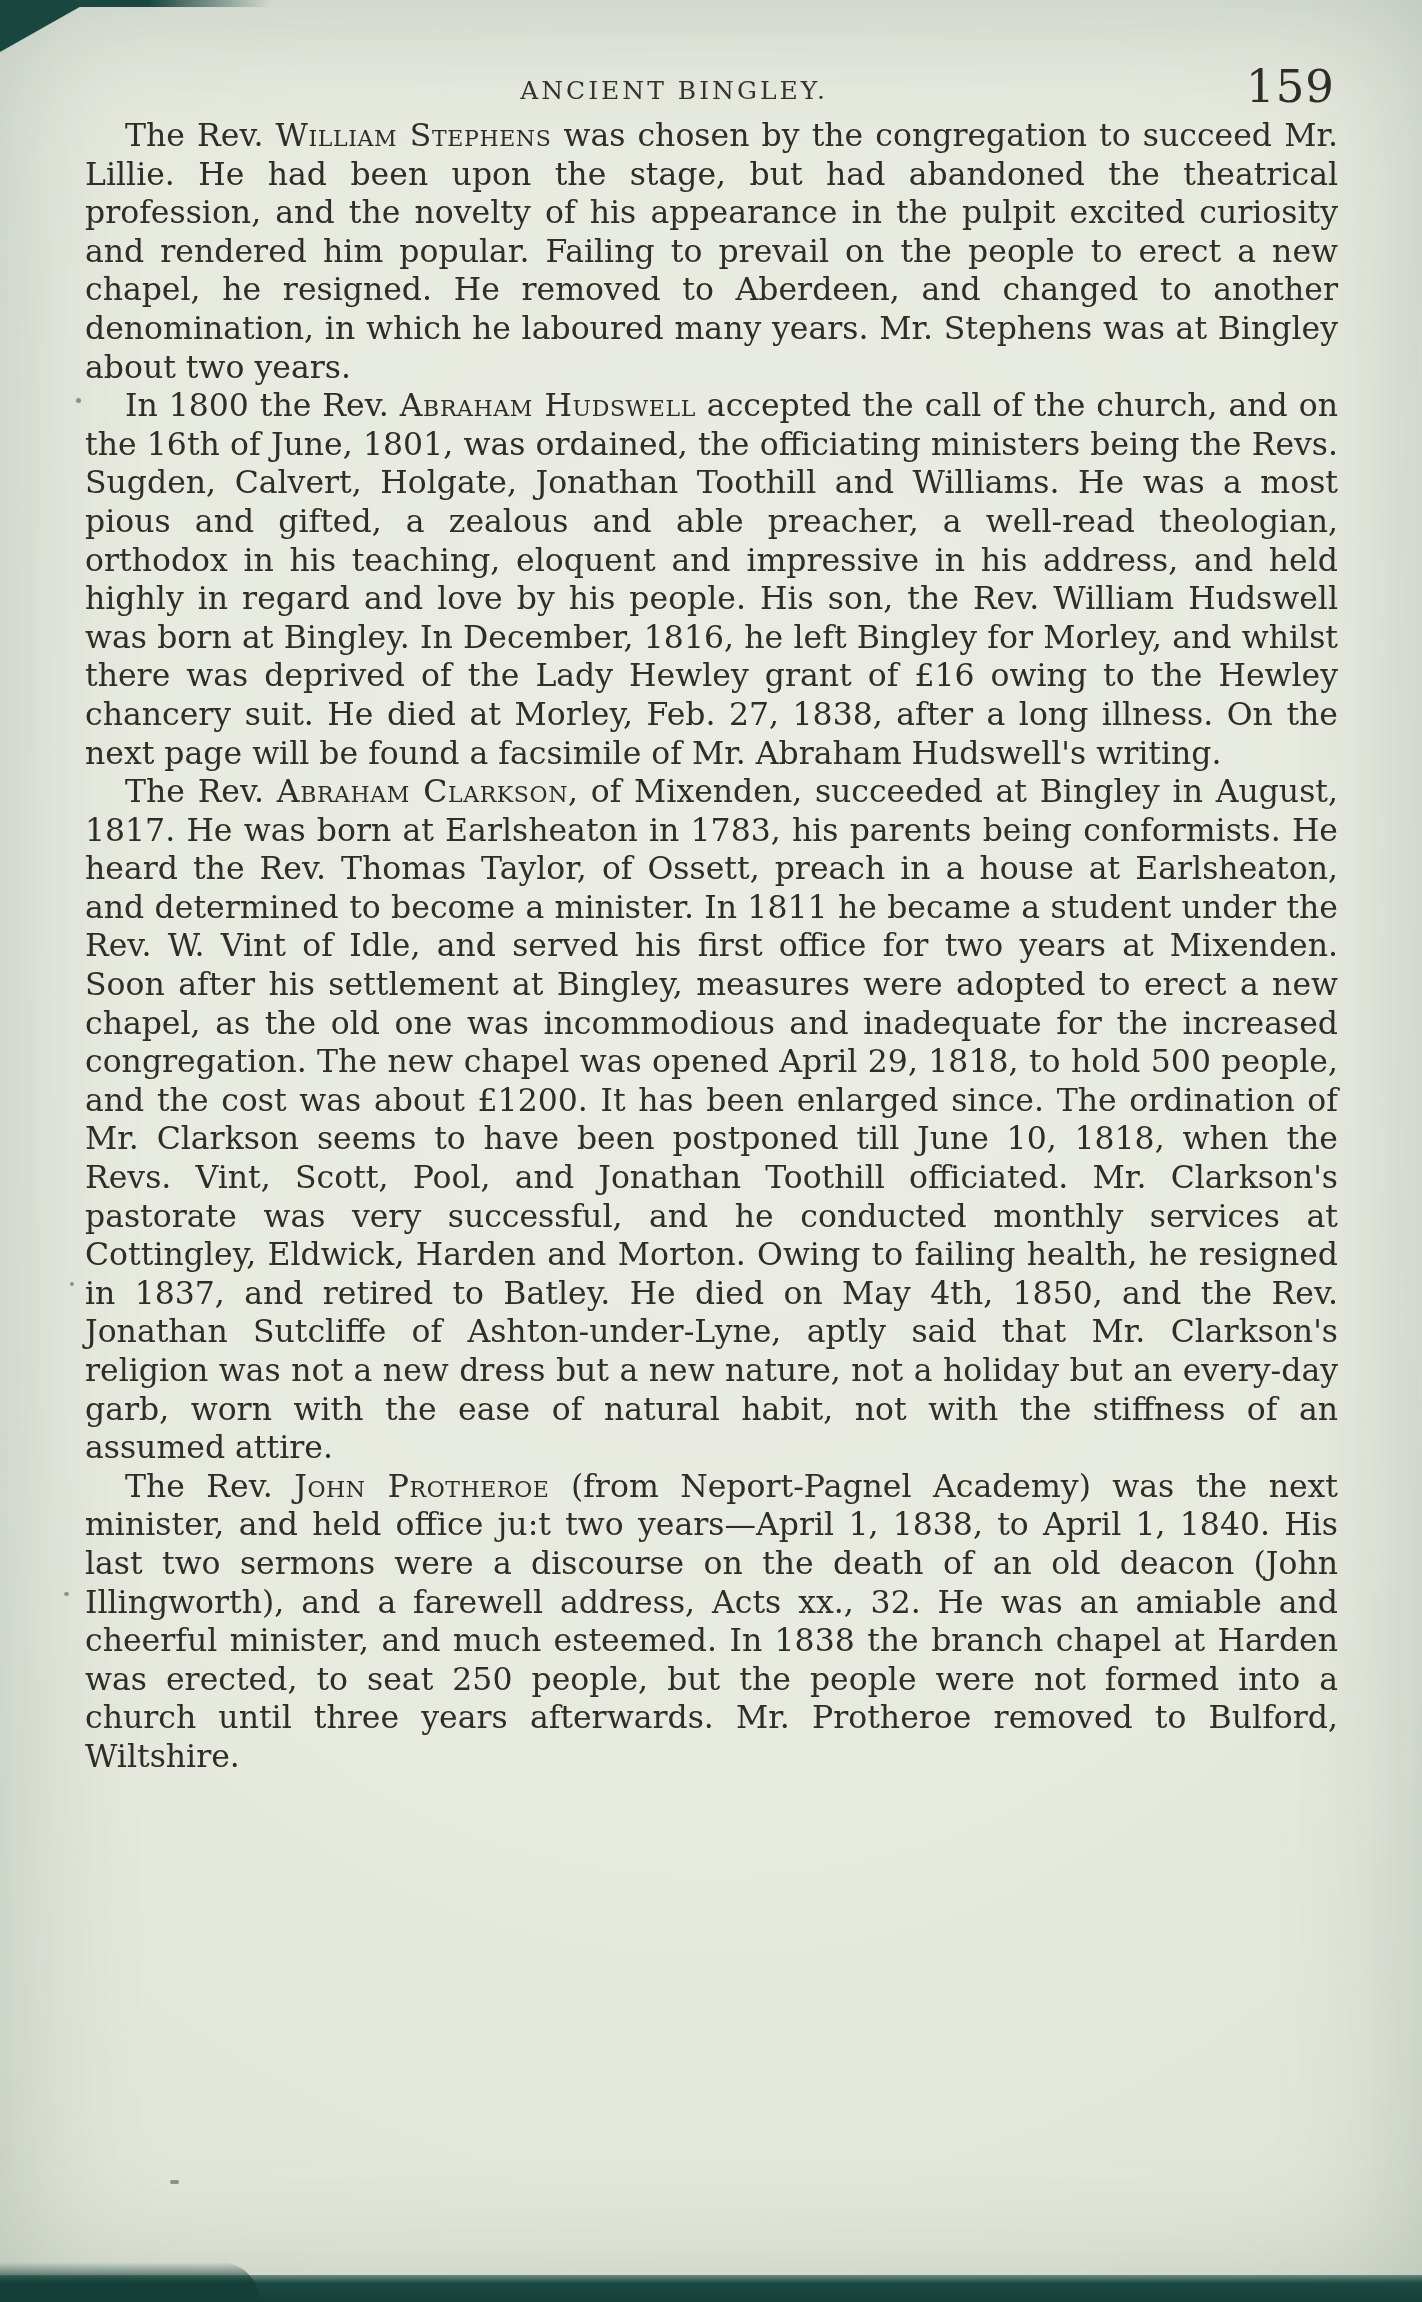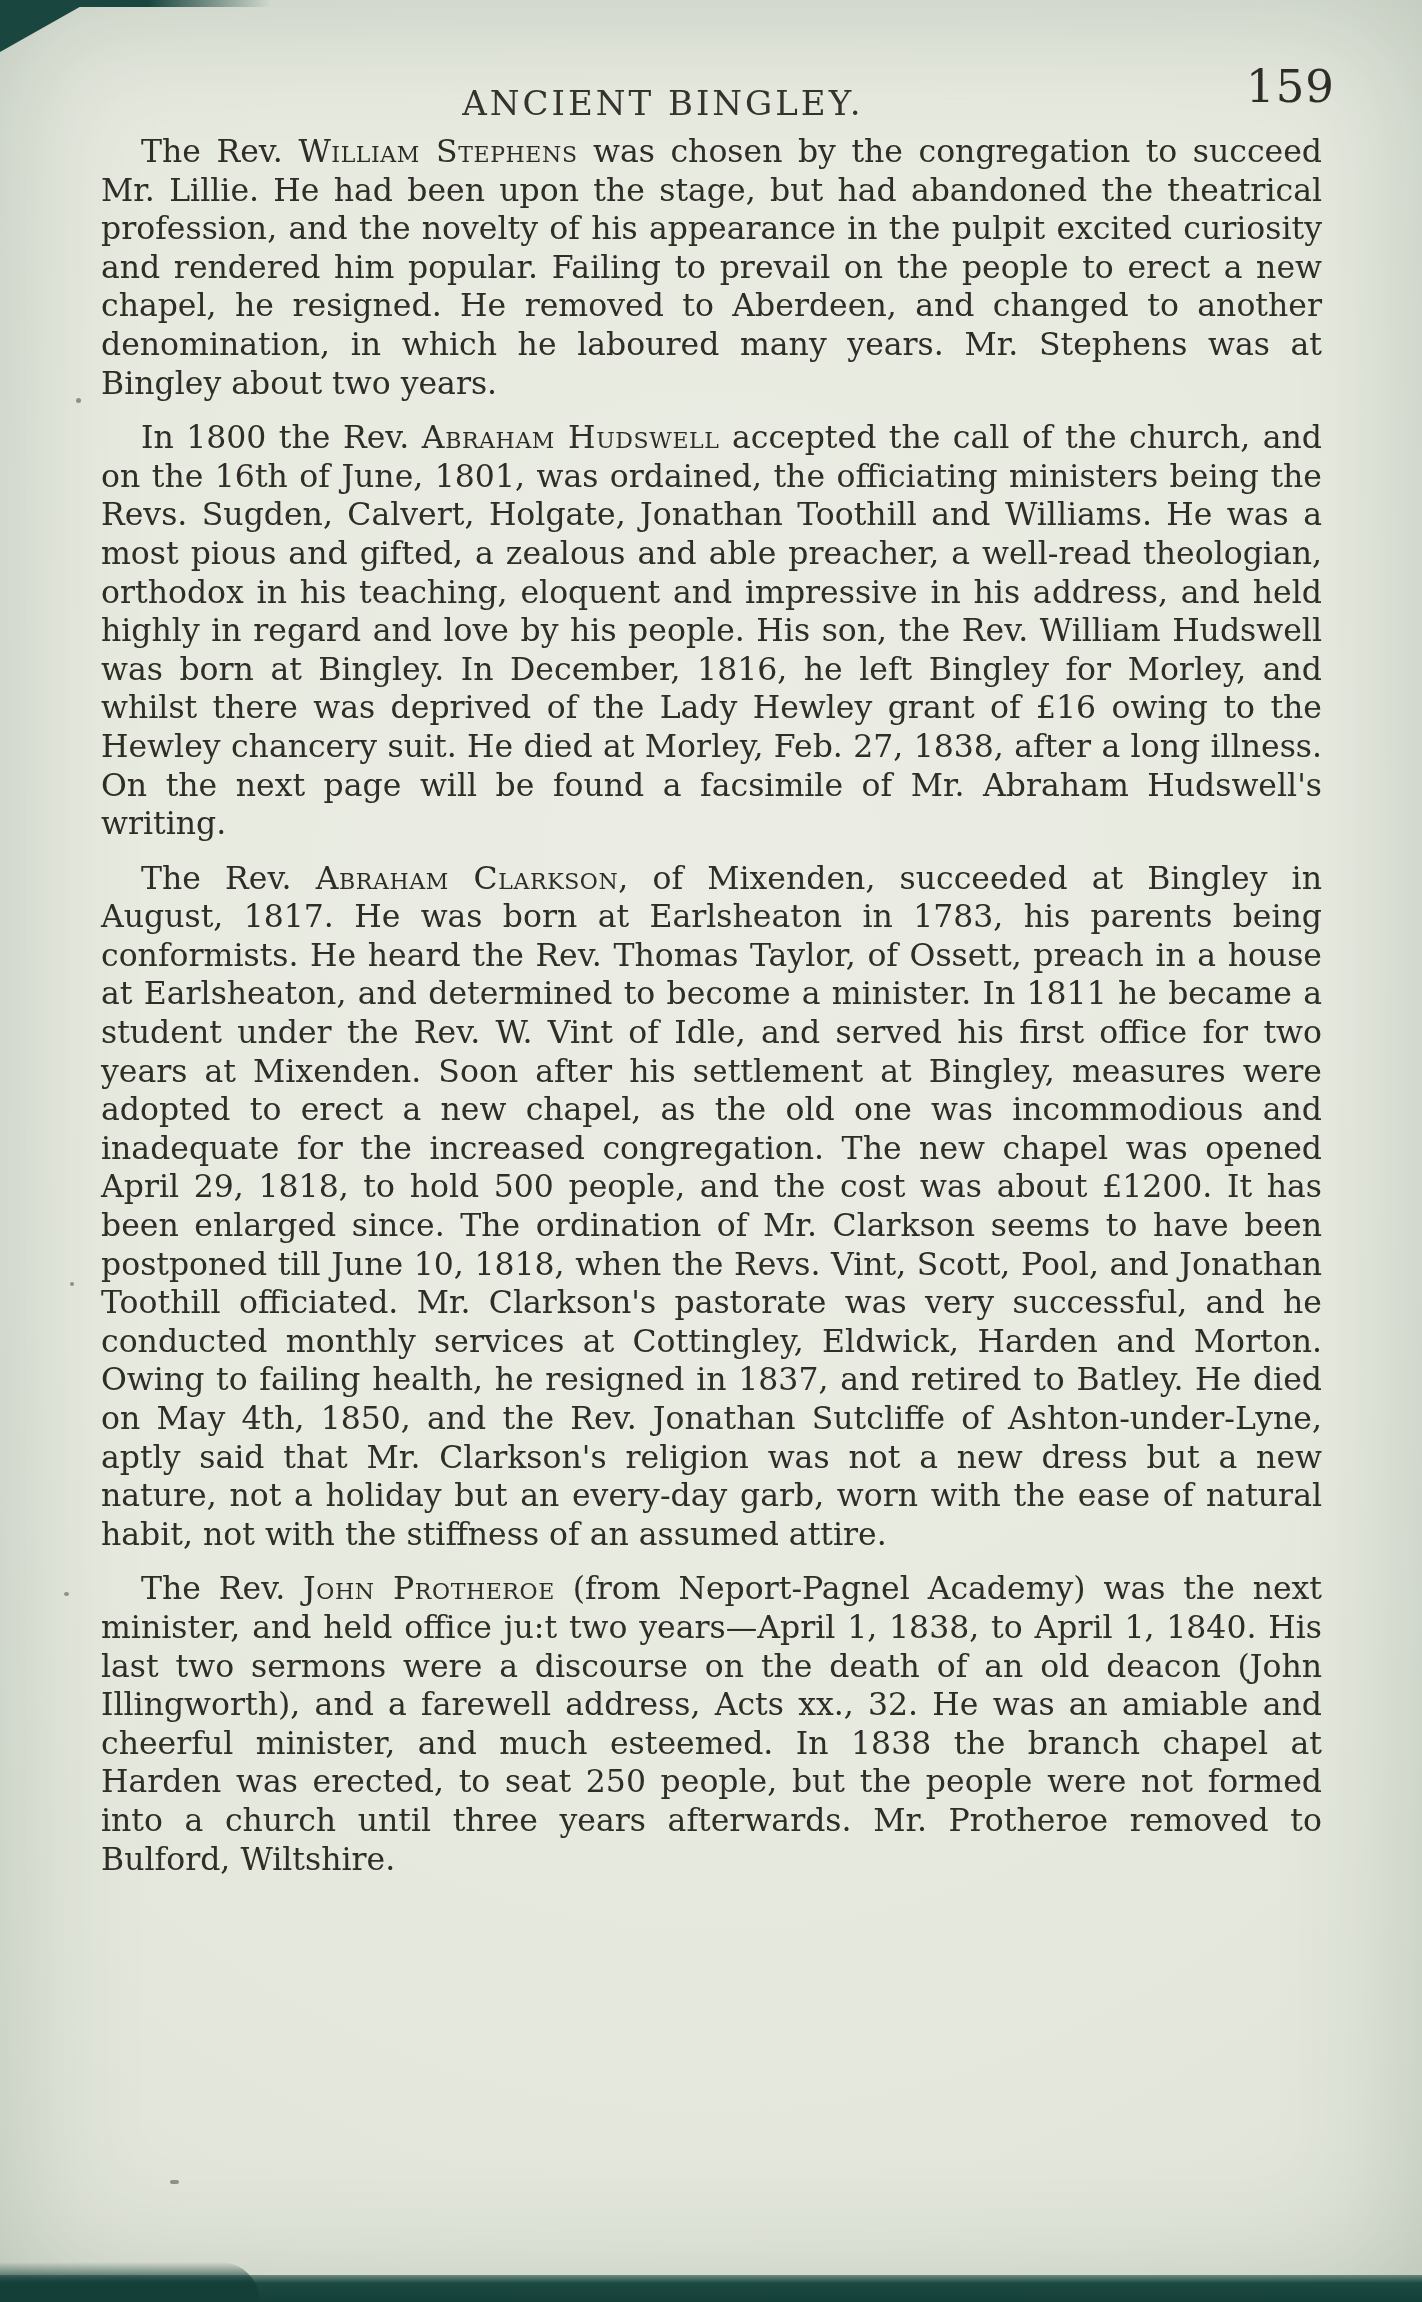--- a/index.html
+++ b/index.html
@@ -62,22 +62,22 @@
     position: absolute;
     top: 60px;
     left: 85px;
     right: 85px;
     height: 44px;
   }
   .head-title {
     position: absolute;
     left: 50%;
     transform: translateX(-62%);
-    top: 23px;
-    font-size: 34px;
+    top: 16px;
+    font-size: 25px;
     letter-spacing: 3px;
     color: #35332d;
     text-align: right;
   }
   .page-num {
     position: absolute;
     right: 2px;
     top: 0;
     font-size: 45px;
     letter-spacing: 1px;
@@ -90,21 +90,21 @@
     top: 116px;
     left: 85px;
     right: 84px;
     text-align: justify;
     font-size: 31.5px;
     line-height: 38.6px;
     hyphens: auto;
     -webkit-hyphens: auto;
   }
   .body-text p {
-    margin: 16px;
+    margin: 0;
     text-indent: 40px;
   }
   .smallcaps {
     font-variant: small-caps;
     letter-spacing: 0.6px;
   }
 </style>
 </head>
 <body>
 

